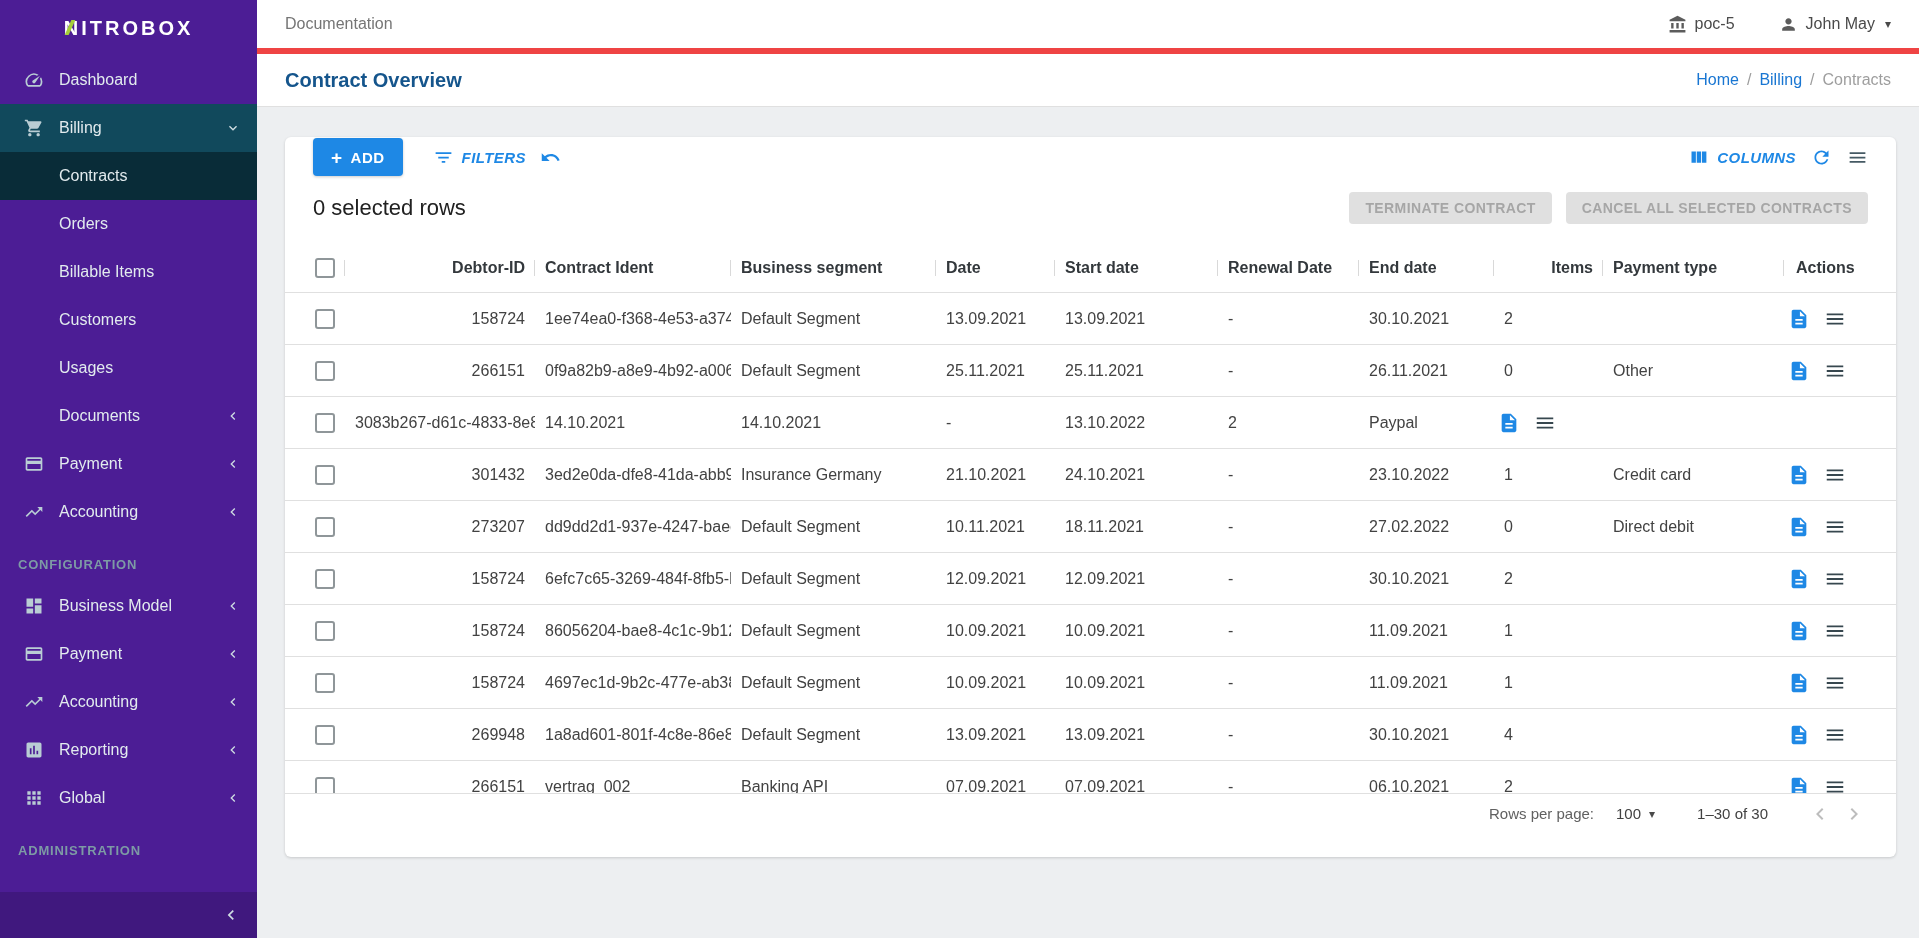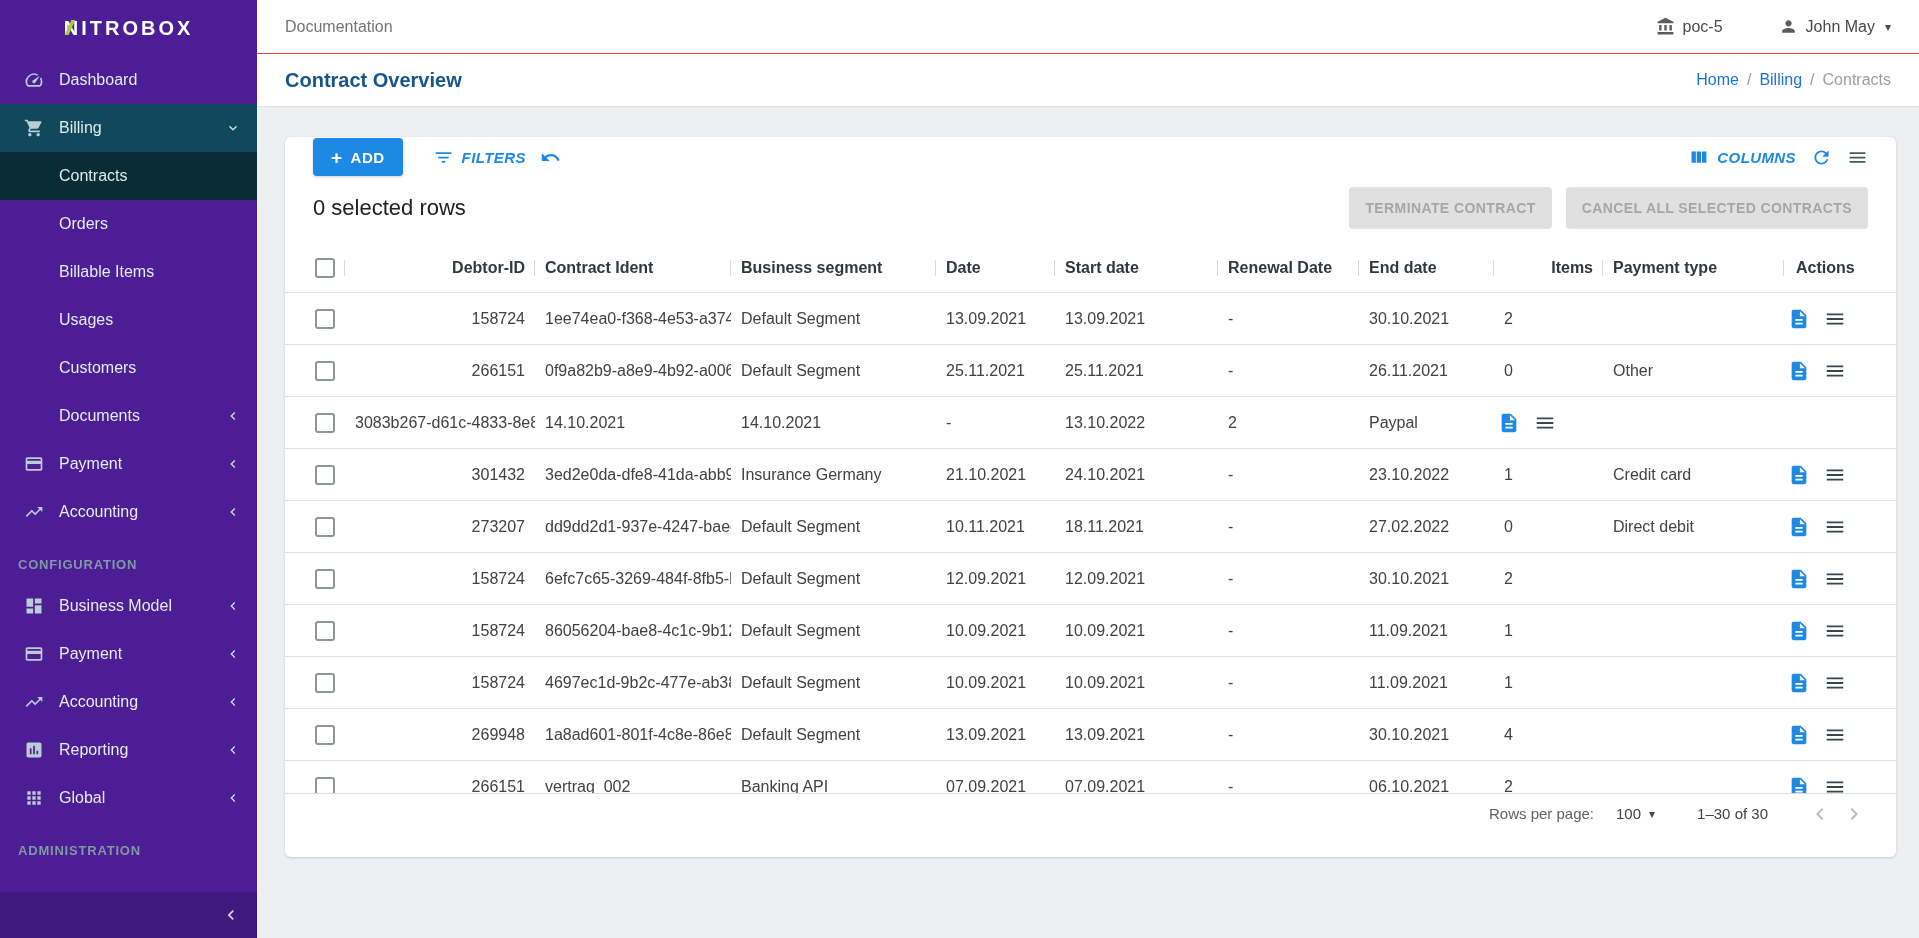--- a/index.html
+++ b/index.html
@@ -27,24 +27,24 @@
   .nav-section { height:46px; display:flex; align-items:flex-end; padding:0 0 10px 18px;
     font-size:13px; font-weight:bold; letter-spacing:0.8px; color:#7d9aa5; }
   .sidebar-footer { height:46px; background:rgba(0,0,0,0.15); display:flex;
     align-items:center; justify-content:flex-end; padding-right:16px; }
   .sidebar-footer .chev-big { width:20px; height:20px; color:#cfdde2; cursor:pointer; }
   .icon svg, .chev svg, .chev-big svg { width:100%; height:100%; fill:currentColor; display:block; }
 
   
   .main { flex:1; display:flex; flex-direction:column; height:100%; }
 
-  .topbar { height:54px; background:#ffffff; border-bottom:1px solid #ef4444;
+  .topbar { height:54px; background:#ffffff; border-bottom:6px solid #ef4444;
     display:flex; align-items:center; padding:0 28px; flex-shrink:0; }
   .topbar-left { font-size:16px; color:#757575; cursor:pointer; }
-  .topbar-right { margin-left:auto; display:flex; align-items:center; gap:56px;text-align:right; }
+  .topbar-right { margin-left:auto; display:flex; align-items:center; gap:44px;text-align:right; }
   .tb-group { display:flex; align-items:center; gap:8px; font-size:16px; color:#4a4a4a; cursor:pointer; }
   .tb-icon { width:19px; height:19px; color:#5c5c5c; }
   .tb-icon svg { width:100%; height:100%; fill:currentColor; display:block; }
   .caret { font-size:12px; color:#4a4a4a; margin-left:2px; }
 
   .page-header { height:53px; background:#ffffff; border-bottom:1px solid #e0e0e0;
     display:flex; align-items:center; padding:0 28px; flex-shrink:0; }
   .page-title { font-size:20px; font-weight:bold; color:#15558c; }
   .breadcrumb { margin-left:auto; display:flex; gap:8px; font-size:16px; }
   .breadcrumb .bc-link { color:#1976d2; cursor:pointer; }
@@ -68,21 +68,21 @@
   .tool-icon svg { width:100%; height:100%; fill:currentColor; display:block; }
   .undo-btn { margin-left:14px; }
   .toolbar-right { margin-left:auto; display:flex; align-items:center; gap:15px; }
   .density-btn { color:#455a64; }
 
   
   .selection-row { display:flex; align-items:center; height:38px; margin:12px 28px 0 28px; }
   .selection-text { font-size:22px; color:#212121; }
   .selection-actions { margin-left:auto; display:flex; gap:14px; }
   .btn-disabled { background:#e0e0e0; color:#a6a6a6; font-size:14px; font-weight:bold;
-    letter-spacing:0.4px; border:none; border-radius:4px; height:42px; padding:0 16px; cursor:default; }
+    letter-spacing:0.4px; border:none; border-radius:4px; height:32px; padding:0 16px; cursor:default; }
 
   
   .table-viewport { margin-top:16px; height:550px; overflow:hidden; }
   .grid-row { display:grid;
     grid-template-columns:60px 190px 196px 205px 119px 163px 141px 135px 109px 181px 1fr;
     align-items:stretch; }
   .tcell { display:flex; align-items:center; padding:0 10px; font-size:16px; color:#424242;
     white-space:nowrap; overflow:hidden; }
   .thead { height:50px; border-bottom:1px solid #e0e0e0; }
   .thead .tcell { font-weight:bold; color:#33383c; position:relative; }
@@ -144,24 +144,24 @@
         <div class="nav-item sub active">
           <span>Contracts</span>
         </div>
         <div class="nav-item sub">
           <span>Orders</span>
         </div>
         <div class="nav-item sub">
           <span>Billable Items</span>
         </div>
         <div class="nav-item sub">
+          <span>Customers</span>
+        </div>
+        <div class="nav-item sub">
           <span>Usages</span>
-        </div>
-        <div class="nav-item sub">
-          <span>Customers</span>
         </div>
         <div class="nav-item sub">
           <span>Documents</span>
           <span class="chev ">
             <svg viewBox="0 0 24 24">
               <path d="M15.41 7.41 14 6l-6 6 6 6 1.41-1.41L10.83 12z"></path>
             </svg>
           </span>
         </div>
         <div class="nav-item">

